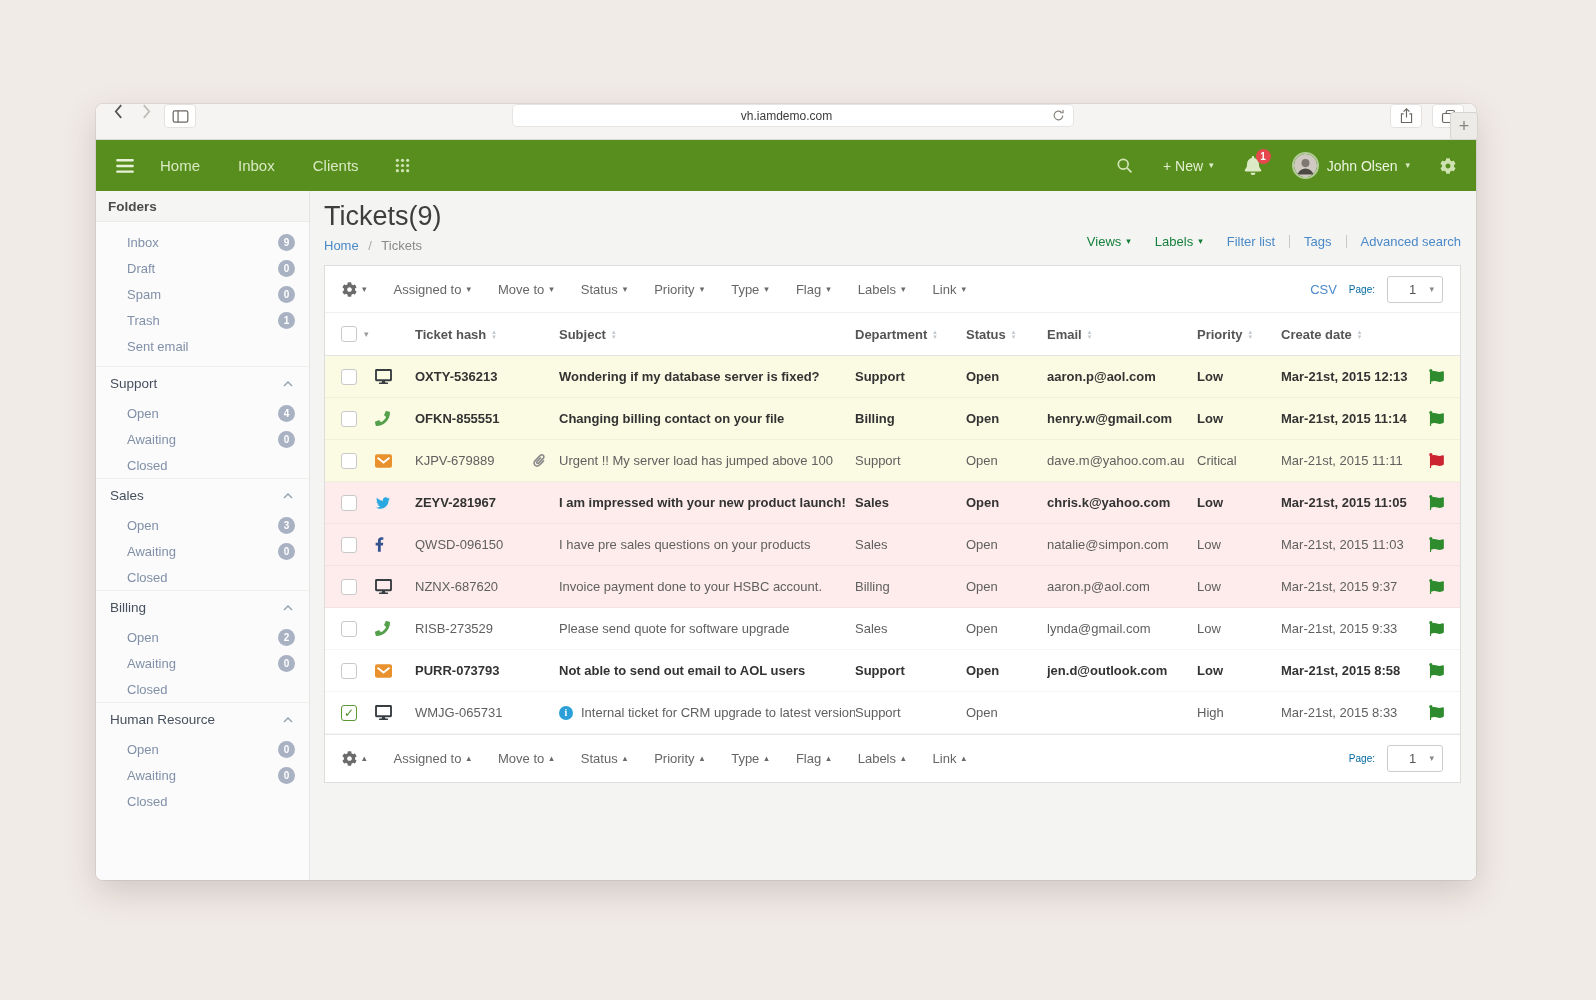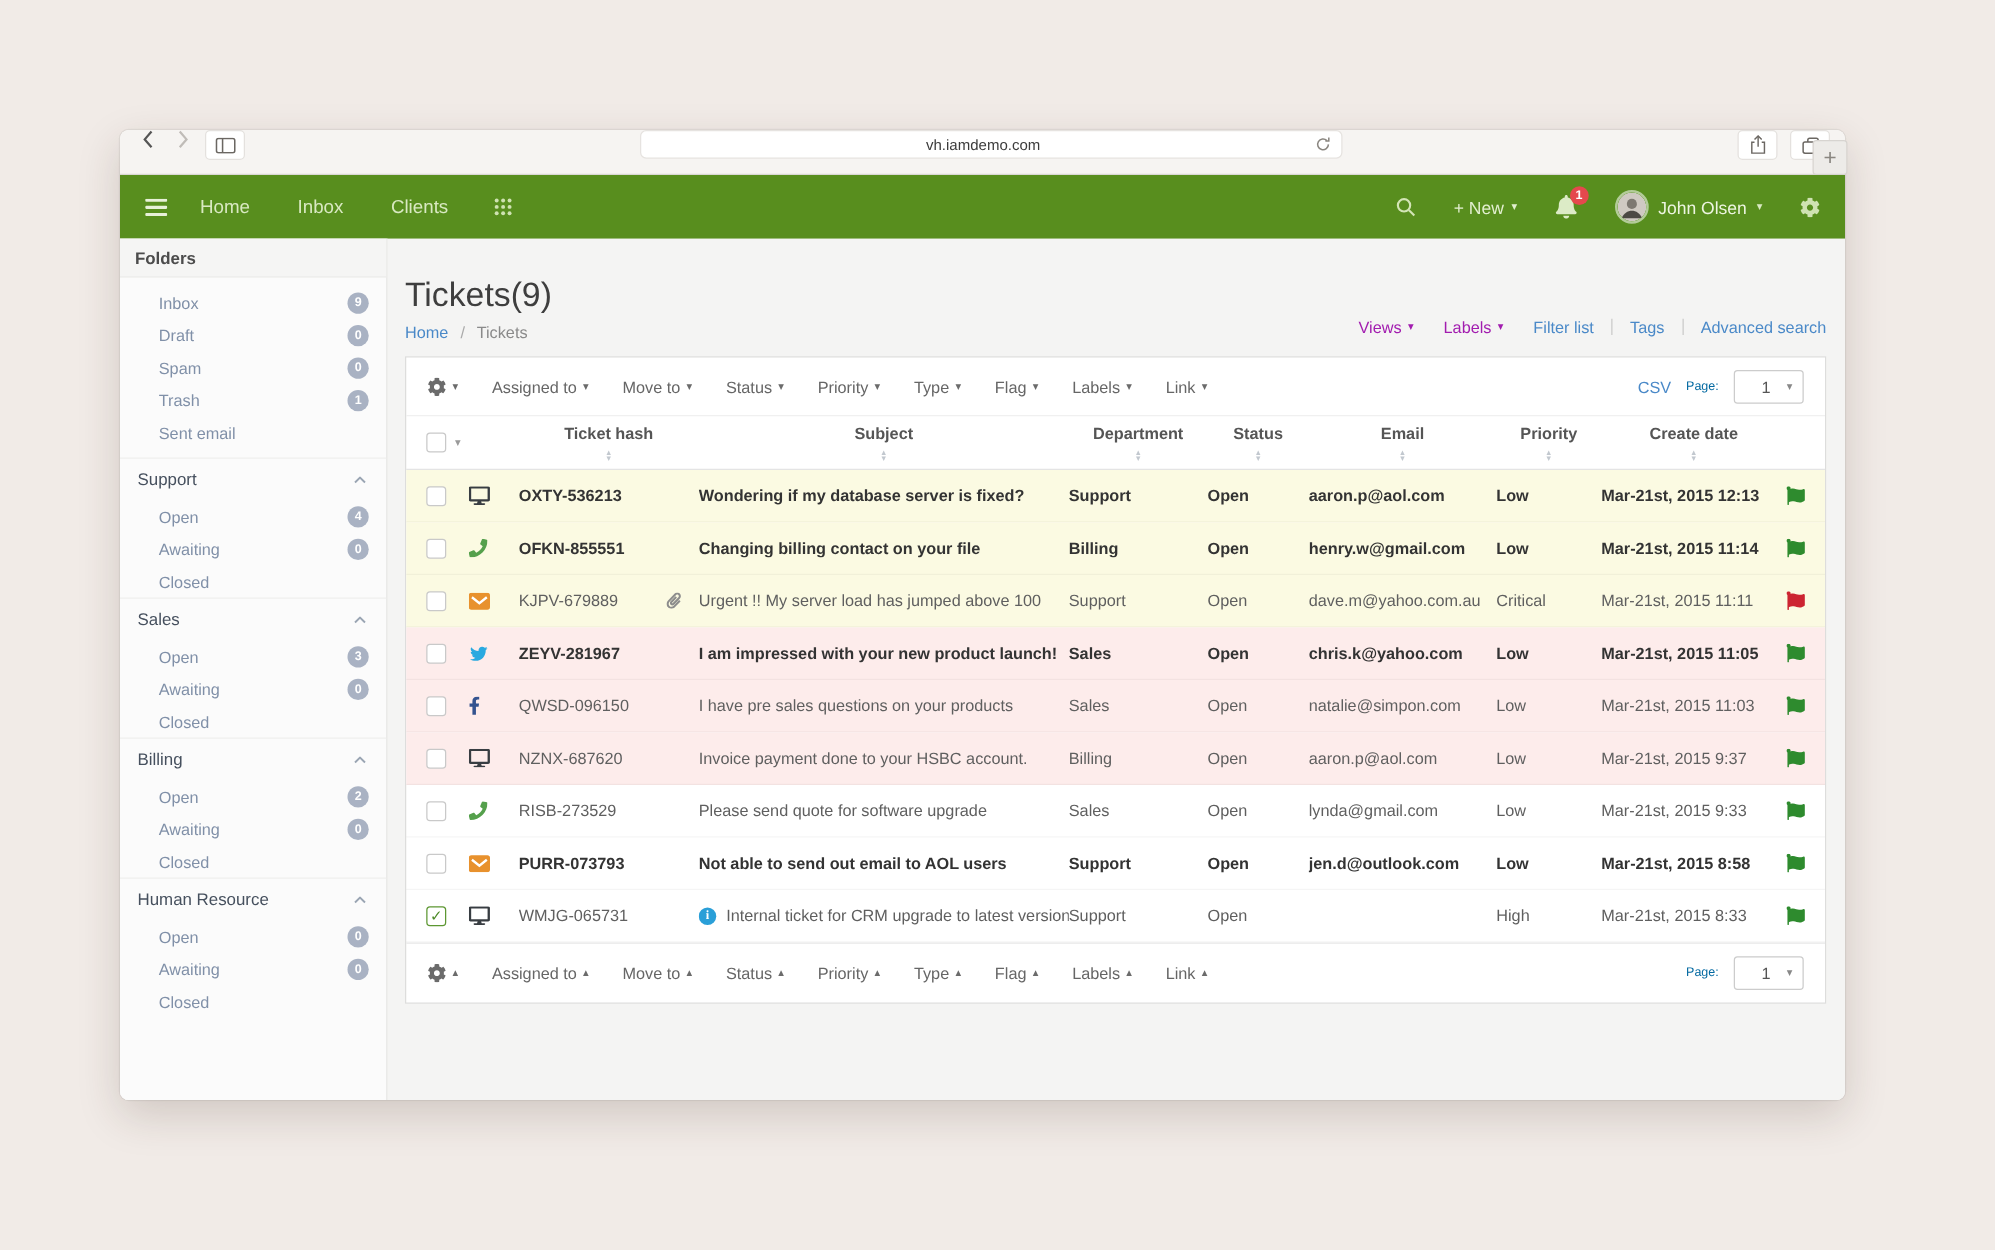--- a/index.html
+++ b/index.html
@@ -60,49 +60,49 @@
   .count-badge { background:var(--badge-gray,#a9b2c3); color:#fff; font-size:10px; font-weight:700;
                  width:17px; height:17px; border-radius:50%; display:flex; align-items:center; justify-content:center; }
   .section { border-top:1px solid #efefee; }
   .section-name { height:33px; display:flex; align-items:center; padding:0 16px 0 14px;
                   font-size:13.5px; color:#46505e; cursor:pointer; }
   .section-name .lbl { flex:1; }
   .section-name .icon { color:#9aa5b3; }
 
   
   .main { flex:1; padding:0 16px 0 14px; }
-  .title-row { display:flex; align-items:flex-end; margin-top:30px; }
+  .title-row { display:flex; align-items:flex-end; margin-top:10px; }
   .page-title { font-size:27px; color:#3e3e3e; font-weight:400; }
   .crumbs { font-size:13px; margin-top:6px; }
   .crumb-home { color:var(--link-blue,#4a89c8); cursor:pointer; }
   .crumb-sep { color:#aaa; margin:0 6px; }
   .crumb-cur { color:#8a8a8a; }
   .header-links { margin-left:auto; display:flex; align-items:center; gap:24px;
                   font-size:13px; padding-bottom:4px; }
-  .hdr-dd { color:#a21caf; display:flex; align-items:center; gap:5px; cursor:pointer; }
+  .hdr-dd { color:#15803d; display:flex; align-items:center; gap:5px; cursor:pointer; }
   .hdr-link { color:var(--link-blue,#4a89c8); cursor:pointer; }
   .pipe { width:1px; height:13px; background:#c9c9c9; margin:0 -10px; }
 
   .panel { margin-top:12px; background:#fff; border:1px solid #dddddc; }
   .ptoolbar { height:46px; display:flex; align-items:center; padding:0 17px; gap:27px; }
   .ptoolbar.bottom { border-top:1px solid #e7e7e7; height:48px; }
   .dd-item { display:flex; align-items:center; gap:5px; font-size:13px; color:#666; cursor:pointer; }
   .dd-item .icon { color:#6b6b6b; }
   .tb-right { margin-left:auto; display:flex; align-items:center; gap:12px; }
   .csv-link { color:var(--link-blue,#4a89c8); font-size:13px; cursor:pointer; }
   .page-lbl { color:#0369a1; font-size:10px; }
   .page-select { width:56px; height:27px; border:1px solid #ccc; border-radius:3px; background:#fff;
                  display:flex; align-items:center; padding:0 8px; font-size:13px; color:#555; cursor:pointer; }
   .page-select .val { flex:1; text-align:center; }
   .page-select .caret { color:#888; }
 
   .tgrid { display:grid; grid-template-columns:34px 40px 144px 296px 111px 81px 150px 84px 148px 1fr;
            align-items:center; padding:0 16px; }
   .thead { height:44px; border-top:1px solid #f0f0f0; border-bottom:1px solid #e4e4e4; }
-  .th { display:flex; align-items:center; gap:6px; font-size:13px; font-weight:700; color:#555; cursor:pointer;flex-direction:column; }
+  .th { display:flex; align-items:center; gap:6px; font-size:13px; font-weight:700; color:#555; cursor:pointer; }
   .sort { display:flex; flex-direction:column; color:#c2c8cf; font-size:7px; line-height:5px; }
   .cb-wrap { grid-column:1/3; display:flex; align-items:center; gap:7px; }
   .checkbox { width:16px; height:16px; background:#fff; border:1px solid #c9c9c9; border-radius:3px;
               display:flex; align-items:center; justify-content:center; cursor:pointer; }
   .checkbox.checked { border-color:#5d9732; color:#4c8a27; font-size:12px; font-weight:700; }
   .cb-caret { color:#9a9a9a; font-size:9px; cursor:pointer; }
 
   .trow { height:42px; border-bottom:1px solid rgba(0,0,0,.04); font-size:13px; color:#5f5f5f; cursor:pointer; }
   .trow.tint-yellow { background:var(--row-yellow,#fbfae2); }
   .trow.tint-pink   { background:var(--row-pink,#fdeceb); }

